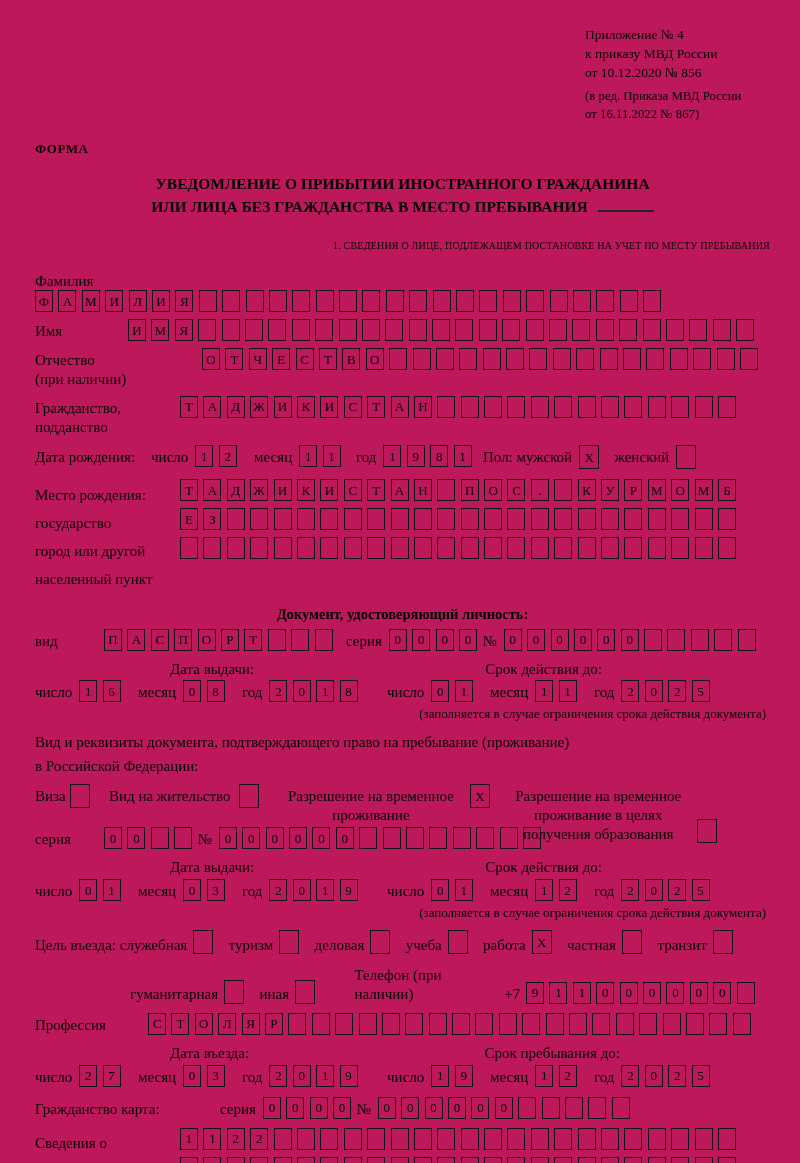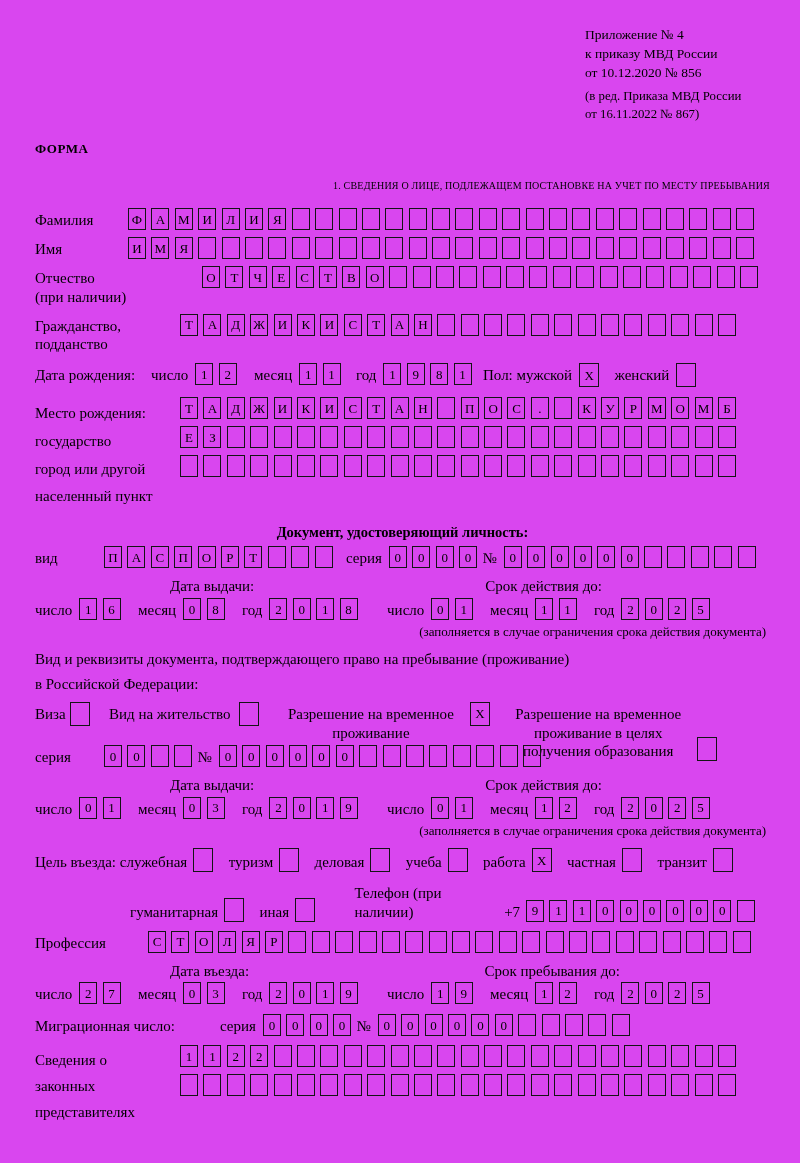--- a/index.html
+++ b/index.html
@@ -1,18 +1,18 @@
 <!DOCTYPE html>
 <html><head>
 <meta charset="utf-8">
 <style>
   html,body{margin:0;padding:0;background:#fff;}
   .page{
     width:800px;height:1163px;box-sizing:border-box;
-    padding:26px 30px 0 35px;background:#d946ef;color:#000;
+    padding:26px 30px 0 35px;background:#be185d;color:#000;
     font-family:"Liberation Serif","DejaVu Serif",serif;
     font-size:15px;line-height:1.25;overflow:hidden;position:relative;
   }
   
   .ref{width:185px;margin-left:auto;font-size:13.5px;line-height:1.4;}
   .ref .small{font-size:12.8px;}
   .ref .gap{margin-top:5px;}
   .forma{text-align:left;font-weight:bold;font-size:13px;margin-top:18px;padding-right:4px;letter-spacing:.5px;}
   .title{ text-align:center;font-weight:bold;font-size:15.5px;margin-top:14px;line-height:1.5;}
   .uline{display:inline-block;width:56px;border-bottom:2px solid #222;margin-left:10px;vertical-align:baseline;}
@@ -65,24 +65,28 @@
   <div class="ref">
     <div>Приложение № 4</div>
     <div>к приказу МВД России</div>
     <div>от 10.12.2020 № 856</div>
     <div class="small gap">(в ред. Приказа МВД России</div>
     <div class="small">от 16.11.2022 № 867)</div>
   </div>
 
   <div class="forma">ФОРМА</div>
 
+  <div class="title">
+    <div>УВЕДОМЛЕНИЕ О ПРИБЫТИИ ИНОСТРАННОГО ГРАЖДАНИНА</div>
+    <div><span>ИЛИ ЛИЦА БЕЗ ГРАЖДАНСТВА В МЕСТО ПРЕБЫВАНИЯ</span><span class="uline"></span></div>
+  </div>
 
   <div class="sec1">1. СВЕДЕНИЯ О ЛИЦЕ, ПОДЛЕЖАЩЕМ ПОСТАНОВКЕ НА УЧЕТ ПО МЕСТУ ПРЕБЫВАНИЯ</div>
 
-  <div class="row" style="margin-top:16px;">
+  <div class="row" style="margin-top:16px;flex-direction:column;">
     <div class="lbl w93">Фамилия</div>
     <div class="cells">
         <span class="cell">Ф</span>
         <span class="cell">А</span>
         <span class="cell">М</span>
         <span class="cell">И</span>
         <span class="cell">Л</span>
         <span class="cell">И</span>
         <span class="cell">Я</span>
         <span class="cell"></span>
@@ -645,21 +649,21 @@
       <div class="cells">
           <span class="cell">2</span>
           <span class="cell">0</span>
           <span class="cell">2</span>
           <span class="cell">5</span>
         </div>
     </div>
   </div>
 
   <div class="row" style="margin-top:10px;">
-    <span class="dlbl" style="width:178px;">Миграционная число:</span>
+    <span class="dlbl" style="width:178px;">Гражданство карта:</span>
     <span class="dlbl">серия</span>
     <div class="cells">
         <span class="cell">0</span>
         <span class="cell">0</span>
         <span class="cell">0</span>
         <span class="cell">0</span>
       </div>
     <span class="dlbl">№</span>
     <div class="cells">
         <span class="cell">0</span>

